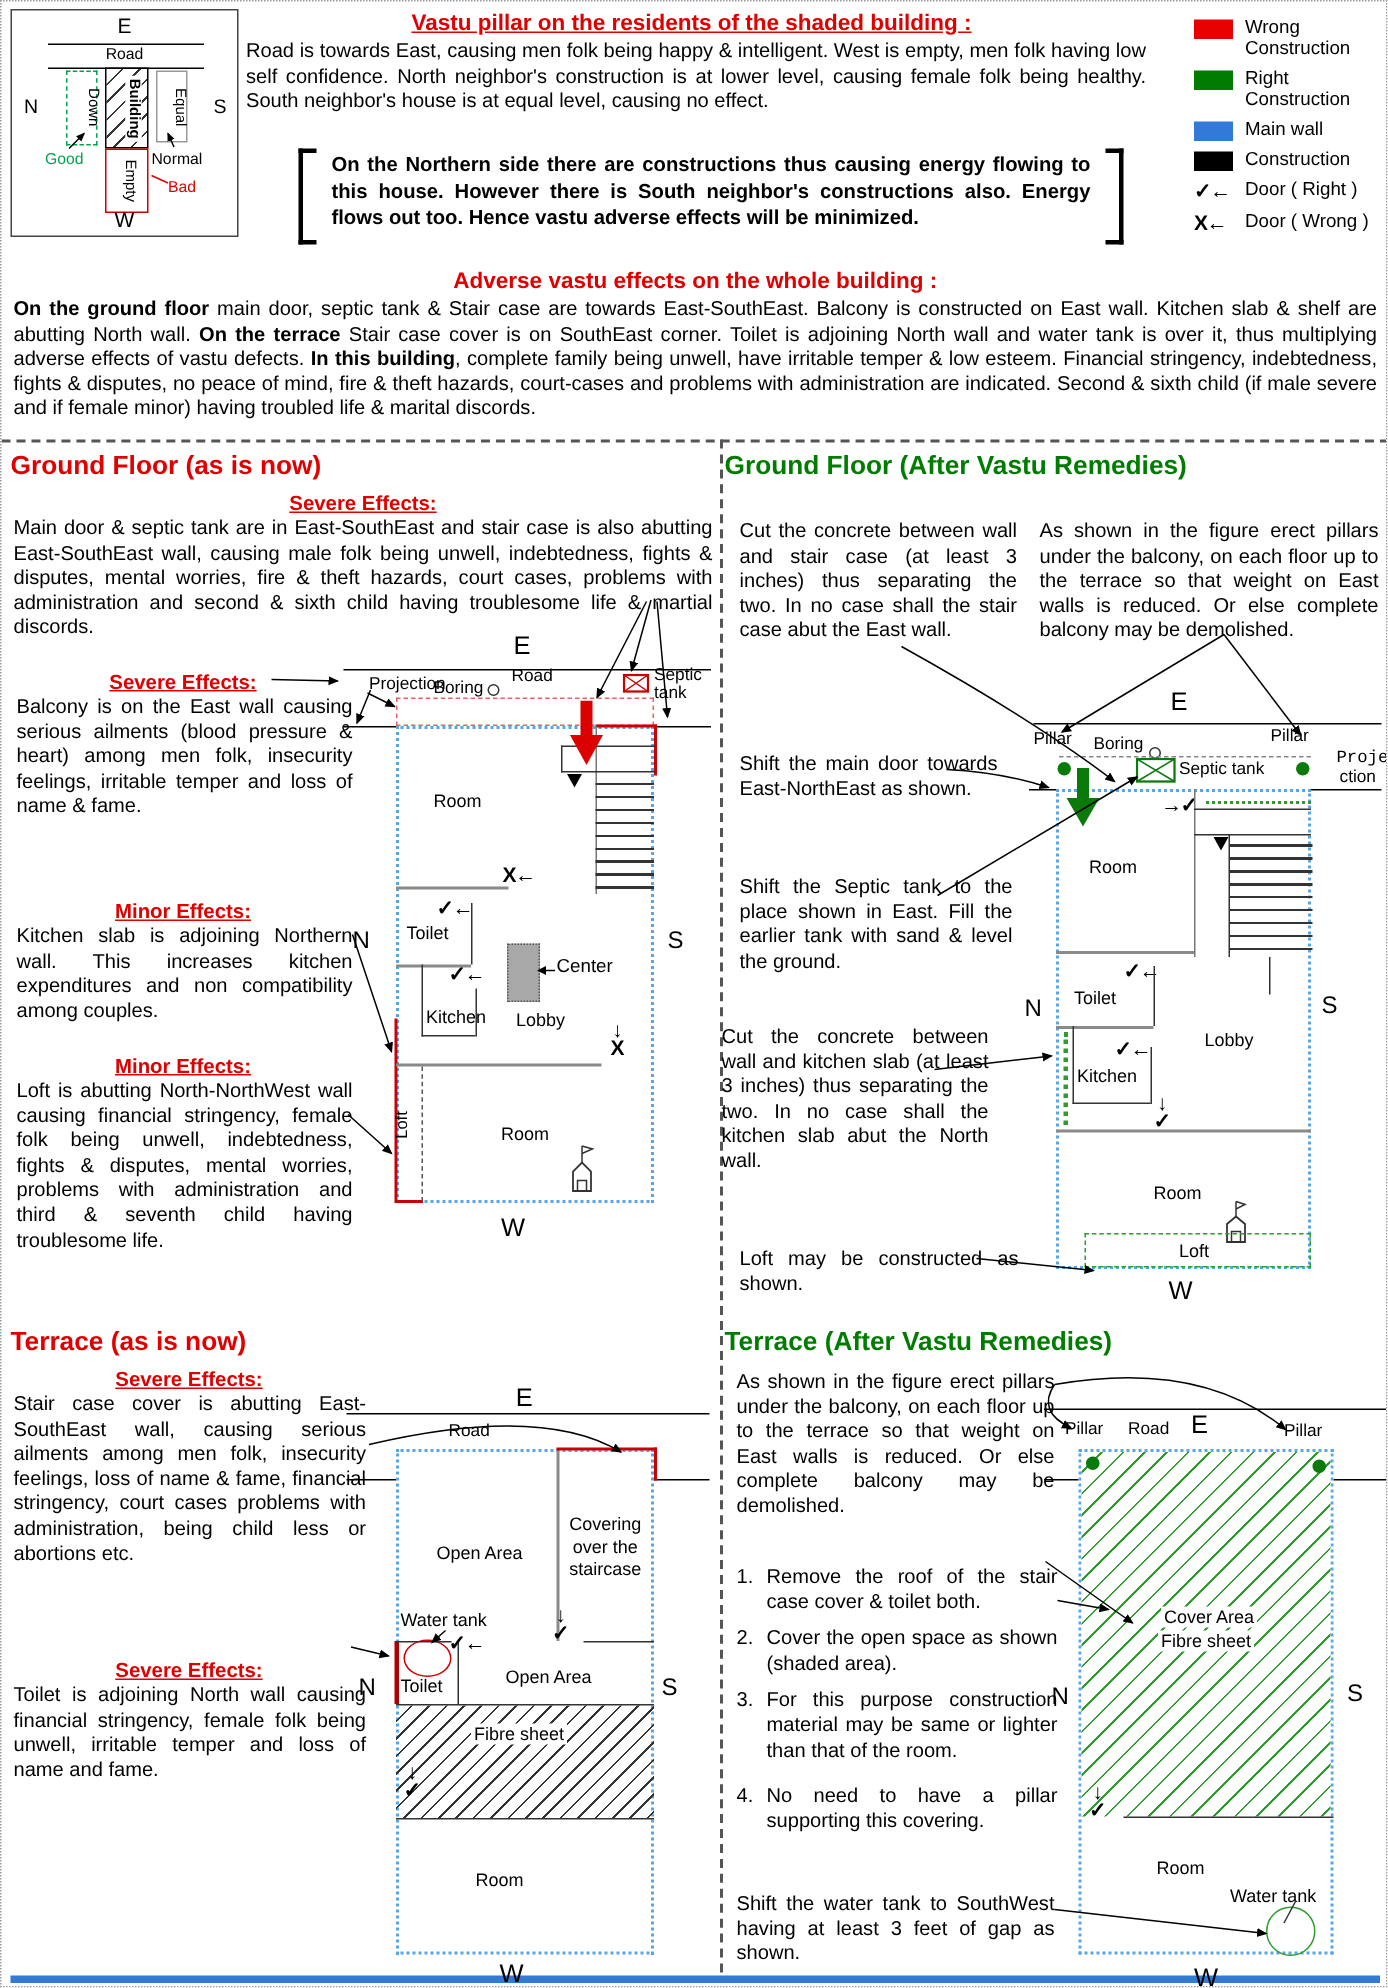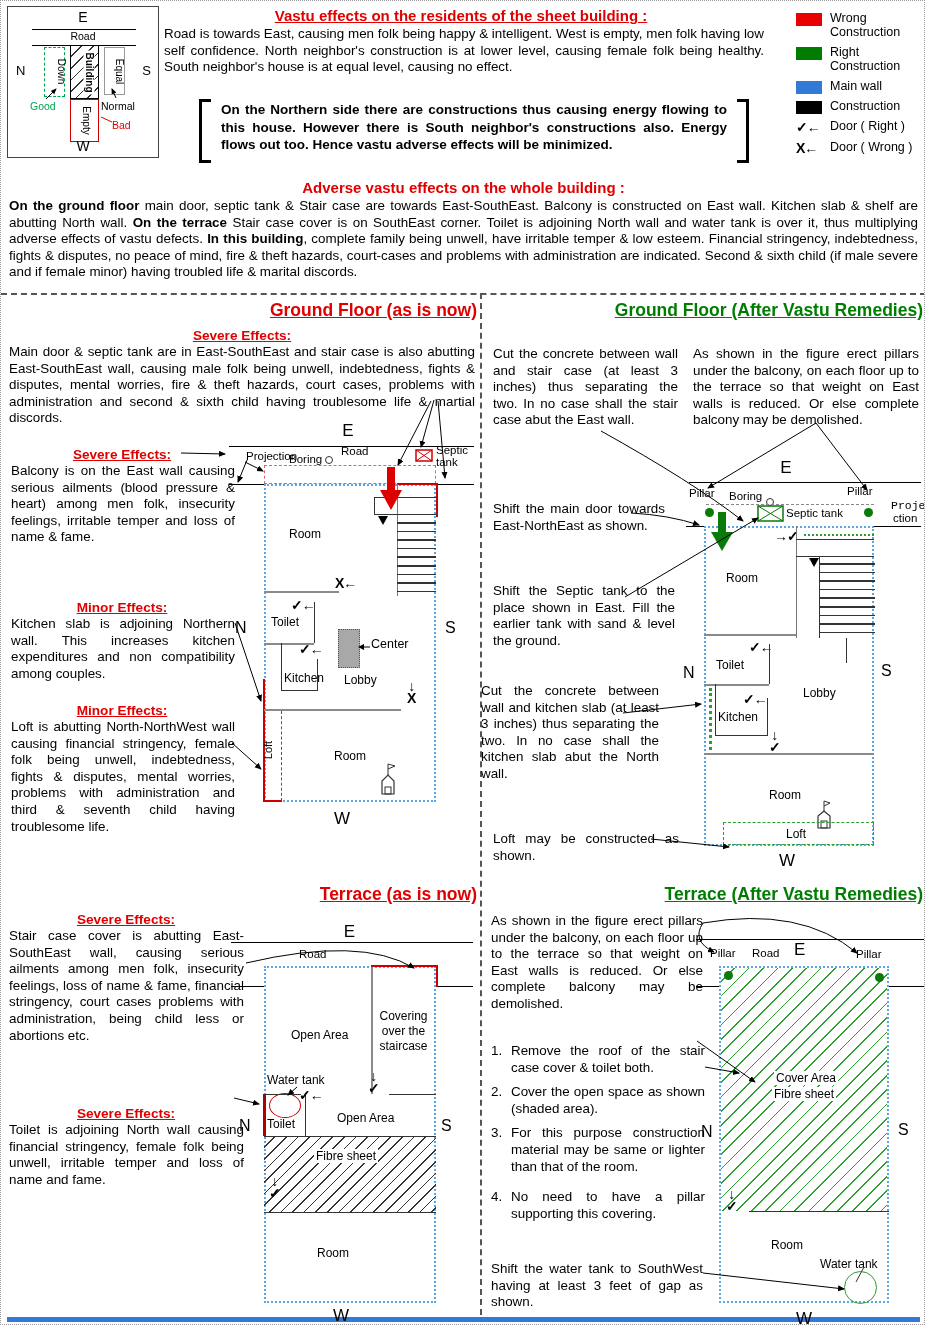--- a/index.html
+++ b/index.html
@@ -6,21 +6,21 @@
   #page{position:relative;width:925px;height:1325px;background:#fff;
         font-family:"Liberation Sans",sans-serif;color:#000;overflow:hidden;
         border:1px dotted #9a9a9a;box-sizing:border-box;}
   .abs{position:absolute;}
   .lbl{position:absolute;font-size:11.5px;white-space:nowrap;}
   .dir{position:absolute;font-size:16px;}
   .txt{position:absolute;font-size:13.4px;line-height:1.24;text-align:justify;}
   .subh{position:absolute;font-size:13.6px;font-weight:bold;text-align:center;text-decoration:underline;}
   .red{color:#e00000;}
   .grn{color:#007d00;}
-  .bigh{position:absolute;font-size:17.5px;font-weight:bold;text-align:right;text-decoration:underline;}
+  .bigh{position:absolute;font-size:17.5px;font-weight:bold;text-align:left;}
   .hl{position:absolute;height:0;border-top:1.3px solid #000;}
   .gw{position:absolute;height:0;border-top:2px solid #8a8a8a;}
   .vw{position:absolute;width:0;border-left:1.5px solid #333;}
   .sym{position:absolute;font-weight:bold;font-size:14px;white-space:nowrap;letter-spacing:-1px;}
   .symv{position:absolute;display:flex;flex-direction:column;align-items:center;font-weight:bold;font-size:14px;line-height:.85;letter-spacing:-1px;}
   .plan{position:absolute;}
   .bld{position:absolute;background:#fff;border:2px dotted #58a6e8;box-sizing:border-box;}
   .circ{position:absolute;border-radius:50%;}
   .vlab{position:absolute;font-size:10px;transform:rotate(90deg);transform-origin:center;white-space:nowrap;}
   .lrow{display:flex;align-items:flex-start;margin-bottom:5px;}
@@ -69,21 +69,21 @@
           <marker id="ma" markerWidth="7" markerHeight="7" refX="5" refY="2.5" orient="auto">
             <path d="M0,0 L6,2.5 L0,5 z" fill="#000"></path>
           </marker>
         </defs>
       <line x1="38" y1="92" x2="48" y2="82" stroke="#000" stroke-width="1" marker-end="url(#ma)"></line>
       <line x1="108" y1="91" x2="104" y2="82" stroke="#000" stroke-width="1" marker-end="url(#ma)"></line>
       <line x1="104" y1="115" x2="93" y2="110" stroke="#e00000" stroke-width="1"></line>
     </svg>
   </div>
 
-  <div class="abs red" style="left:165px;top:6px;width:590px;text-align:center;font-size:15px;font-weight:bold;text-decoration:underline;">Vastu effects on the residents of the sheet building :</div>
+  <div class="abs red" style="left:165px;top:6px;width:590px;text-align:center;font-size:15px;font-weight:bold;text-decoration:underline;">Vastu pillar on the residents of the shaded building :</div>
   <div class="txt" style="left:163px;top:25px;width:600px;">Road is towards East, causing men folk being happy &amp; intelligent. West is empty, men folk having low self confidence. North neighbor's construction is at lower level, causing female folk being healthy. South neighbor's house is at equal level, causing no effect.</div>
 
   <div class="abs" style="left:795px;top:10px;width:126px;">
     <div class="lrow">
         <span class="sw" style="background:#e80000;"></span>
         <span class="llab">Wrong Construction</span>
       </div>
     <div class="lrow">
         <span class="sw" style="background:#007d00;"></span>
         <span class="llab">Right Construction</span>

